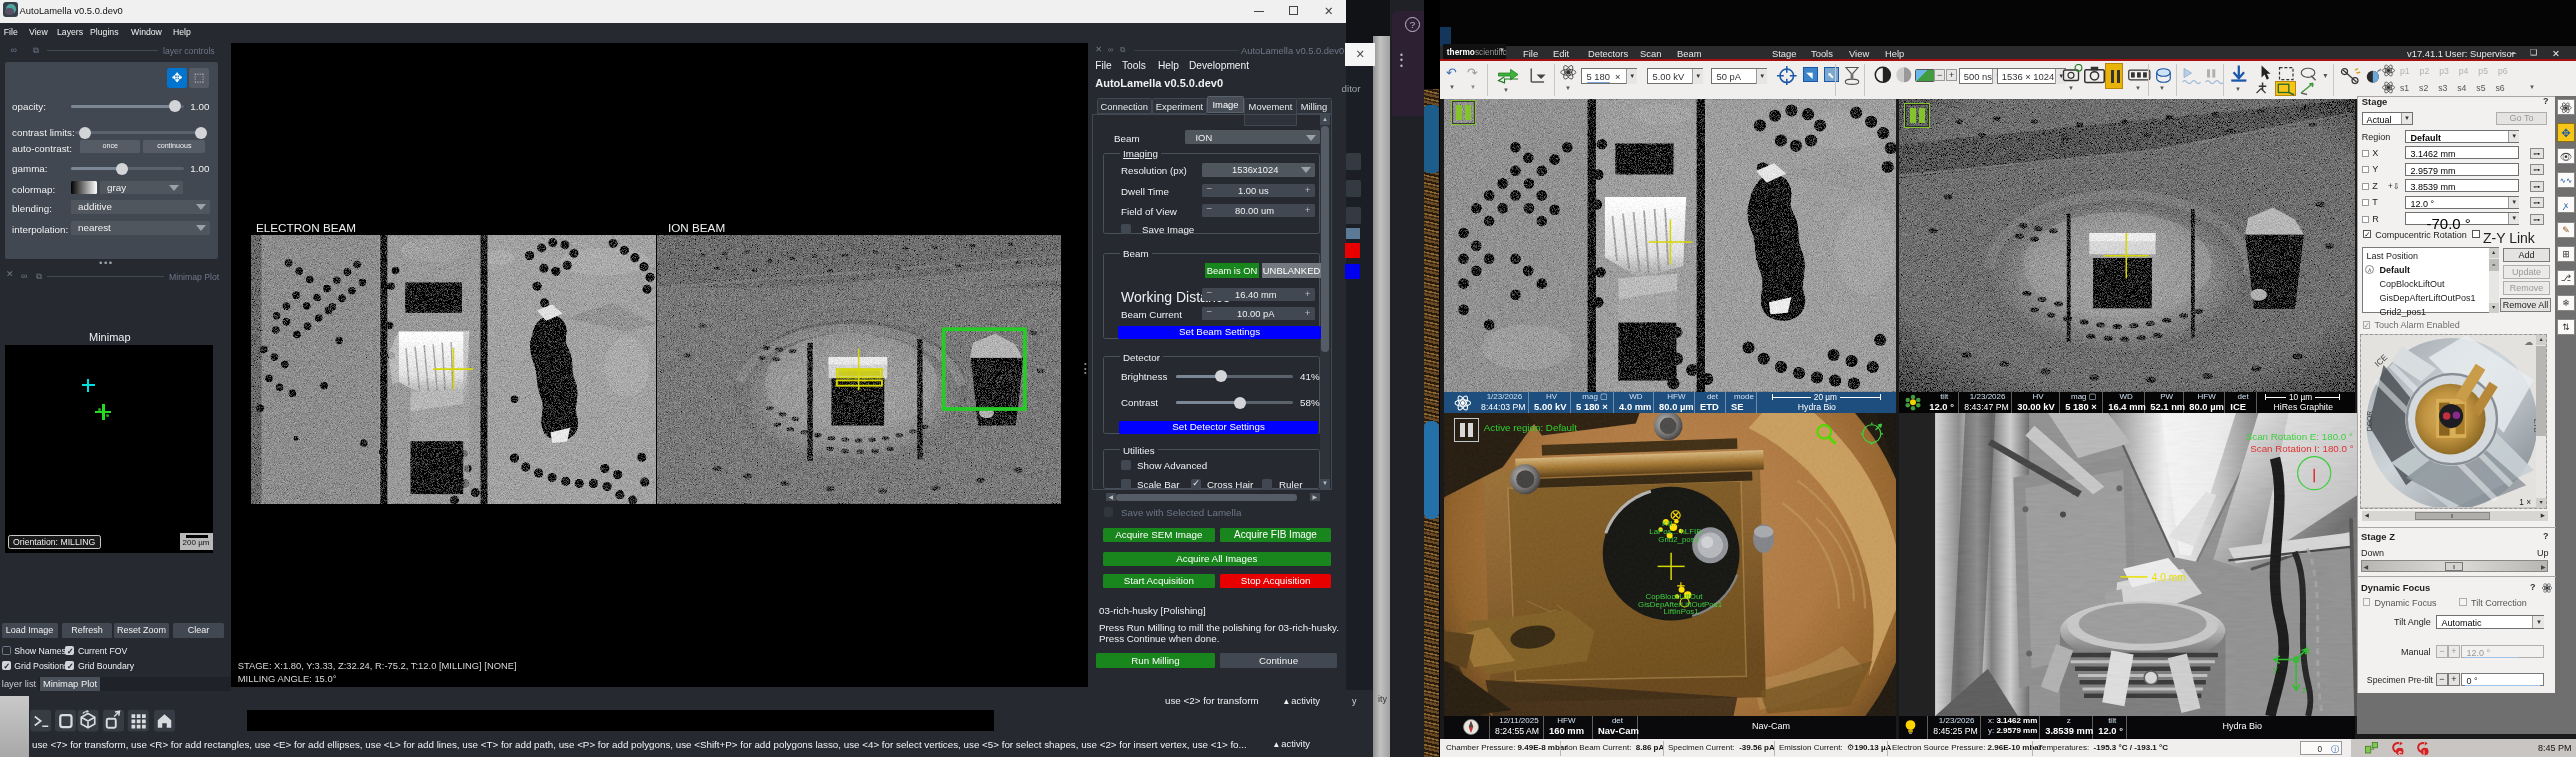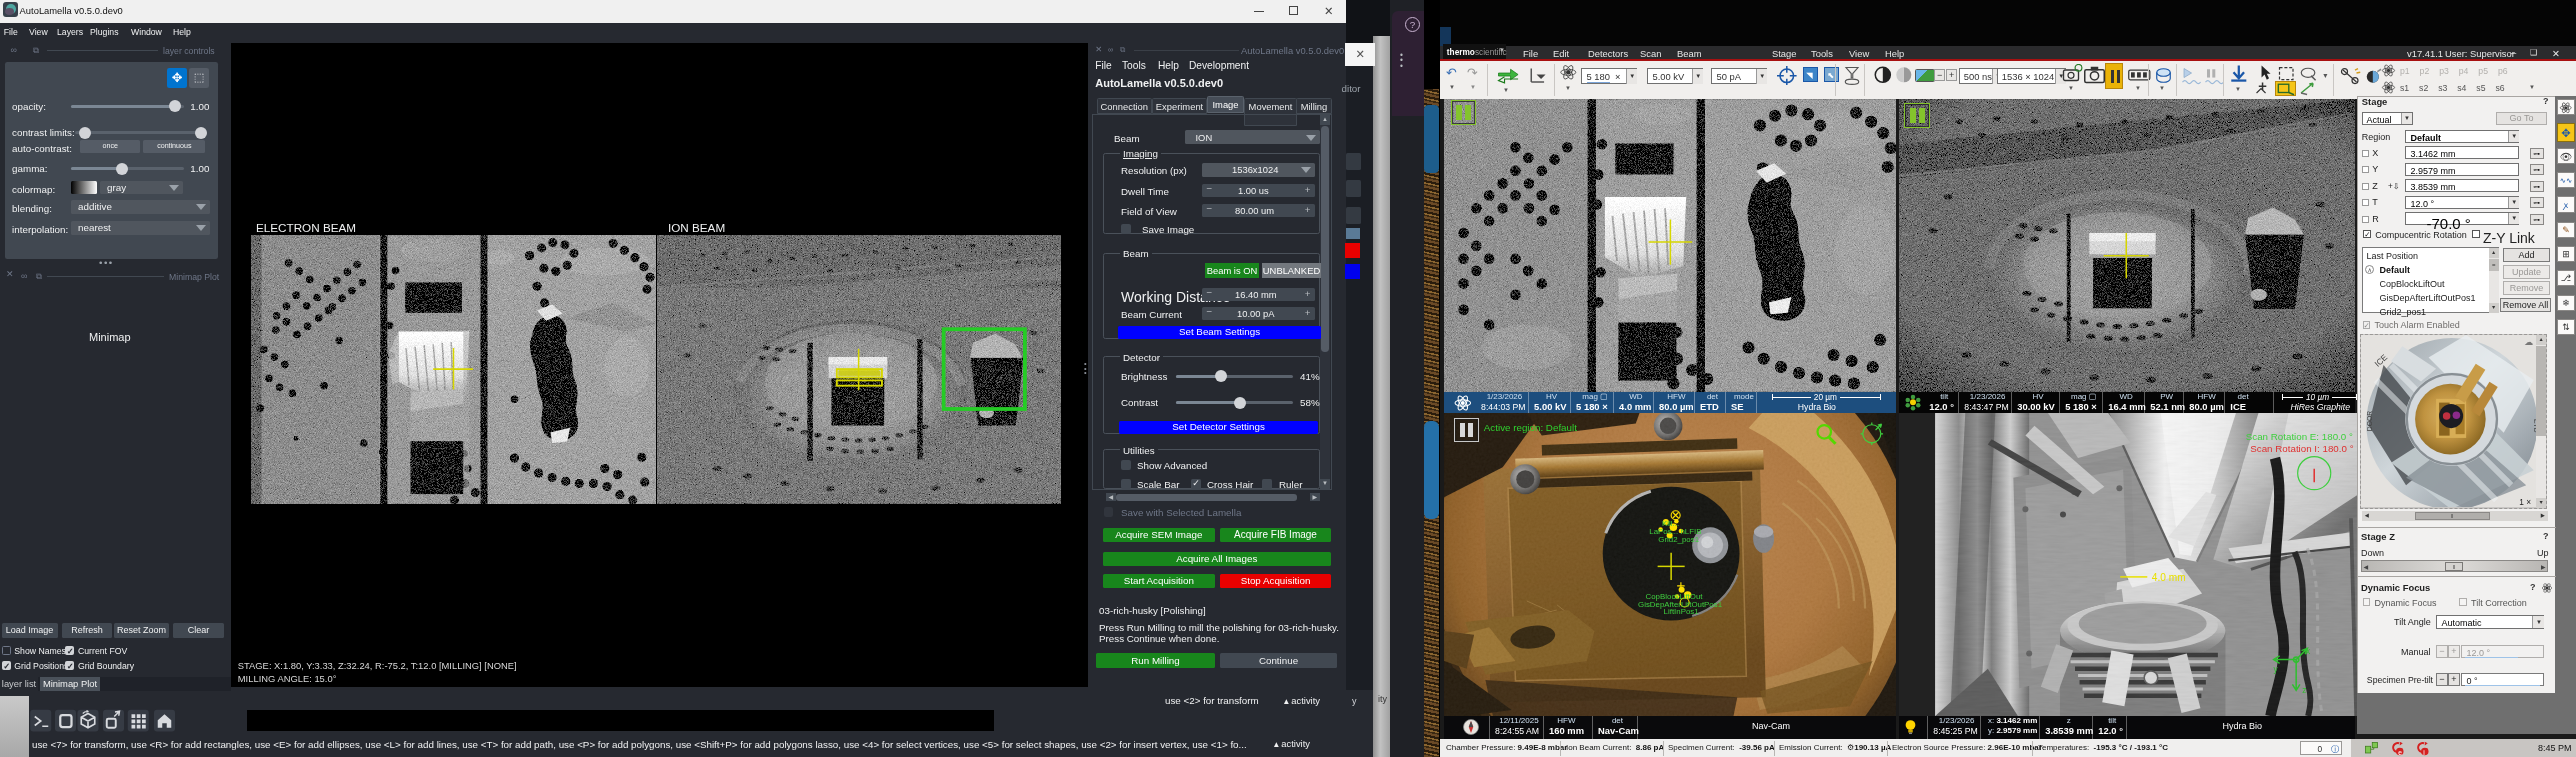--- a/index.html
+++ b/index.html
@@ -101,20 +101,34 @@
     </div>
     <div class="abs" style="left:99px;top:257px;color:#9aa1a9;font-size:9.8px;letter-spacing:1.5px;">•••</div>
 
     <div class="abs dim" style="left:6px;top:269px;font-size:9px;">✕</div>
     <div class="abs dim" style="left:21px;top:271px;font-size:9px;">∞</div>
     <div class="abs dim" style="left:36px;top:271px;font-size:8.3px;">⧉</div>
     <div class="abs" style="left:47px;top:276px;width:117px;height:0.8px;background:#414851;"></div>
     <div class="abs dim" style="left:169px;top:272px;font-size:8.7px;">Minimap Plot</div>
 
     <div class="abs ntxt" style="left:89px;top:331px;font-size:11px;">Minimap</div>
+    <div class="abs" style="left:5.3px;top:345px;width:208px;height:208px;background:#000;">
+      <div class="abs" style="left:77px;top:39px;width:12.8px;height:1.5px;background:#00e0e0;"></div>
+      <div class="abs" style="left:82px;top:34px;width:1.5px;height:12.8px;background:#00e0e0;"></div>
+      <div class="abs" style="left:90px;top:66px;width:16px;height:2.3px;background:#22dd22;"></div>
+      <div class="abs" style="left:97px;top:59px;width:2.3px;height:16px;background:#22dd22;"></div>
+      <div class="abs" style="left:93px;top:63px;width:3px;height:3px;background:#1faa1f;border-radius:1.5px;"></div>
+      <div class="abs" style="left:101px;top:69px;width:3px;height:3px;background:#1faa1f;border-radius:1.5px;"></div>
+
+      <div class="abs" style="left:2.3px;top:190px;height:13.5px;border:0.8px solid #c8c8c8;border-radius:2.3px;background:#1a1a1a;color:#f0f0f0;font-size:8.7px;line-height:12.8px;padding:0 4.5px;">Orientation: MILLING</div>
+      <div class="abs" style="left:175px;top:188px;width:33px;height:17.3px;background:#b9b9b9;color:#111;">
+        <div class="abs" style="left:5.3px;top:2.3px;width:22.6px;height:2.3px;background:#000;"></div>
+        <div class="abs" style="left:2.3px;top:5.3px;font-size:8px;">200 µm</div>
+      </div>
+    </div>
 
     <div class="nbtn abs" style="left:1.5px;top:623px;width:56px;height:15px;font-size:9px;text-align:center;line-height:15px;background:#414851;">Load Image</div>
     <div class="nbtn abs" style="left:62px;top:623px;width:50px;height:15px;font-size:9px;text-align:center;line-height:15px;background:#414851;">Refresh</div>
     <div class="nbtn abs" style="left:114px;top:623px;width:55px;height:15px;font-size:9px;text-align:center;line-height:15px;background:#414851;">Reset Zoom</div>
     <div class="nbtn abs" style="left:173px;top:623px;width:51px;height:15px;font-size:9px;text-align:center;line-height:15px;background:#414851;">Clear</div>
 
     <div class="chk" style="left:1.5px;top:646px;"></div>
     <div class="abs ntxt" style="left:14.3px;top:646px;font-size:8.7px;">Show Names</div>
     <div class="chk on" style="left:65px;top:646px;"></div>
     <div class="abs ntxt" style="left:78px;top:646px;font-size:8.7px;">Current FOV</div>
@@ -1071,21 +1085,21 @@
             <div class="dbv">52.1 nm</div>
           </div>
        <div class="dbseg" style="left:284px;width:41px;">
             <div class="dbl">HFW</div>
             <div class="dbv">80.0 µm</div>
           </div>
        <div class="dbseg" style="left:325px;width:32px;">
             <div class="dbl">det</div>
             <div class="dbv">ICE</div>
           </div>
-       <div class="dbseg" style="left:374px;width:97px;font-style:italic;">
+       <div class="dbseg" style="left:357px;width:97px;">
          <div class="abs" style="left:7.5px;top:4.5px;width:75px;height:1.1px;background:#fff;"></div>
          <div class="abs" style="left:7.5px;top:2.3px;width:1.1px;height:5.3px;background:#fff;"></div>
          <div class="abs" style="left:82px;top:2.3px;width:1.1px;height:5.3px;background:#fff;"></div>
          <div class="abs" style="left:29px;top:0px;font-size:8.3px;background:#050505;padding:0 3px;">10 µm</div>
          <div class="abs" style="left:16.6px;top:9.8px;font-size:8.7px;">HiRes Graphite</div>
        </div>
      </div>
     </div>
     <div class="abs" id="quad3" style="left:3.8px;top:413px;width:452px;height:326px;background:#222;">
      <svg width="452" height="303" viewBox="0 0 601 403">

